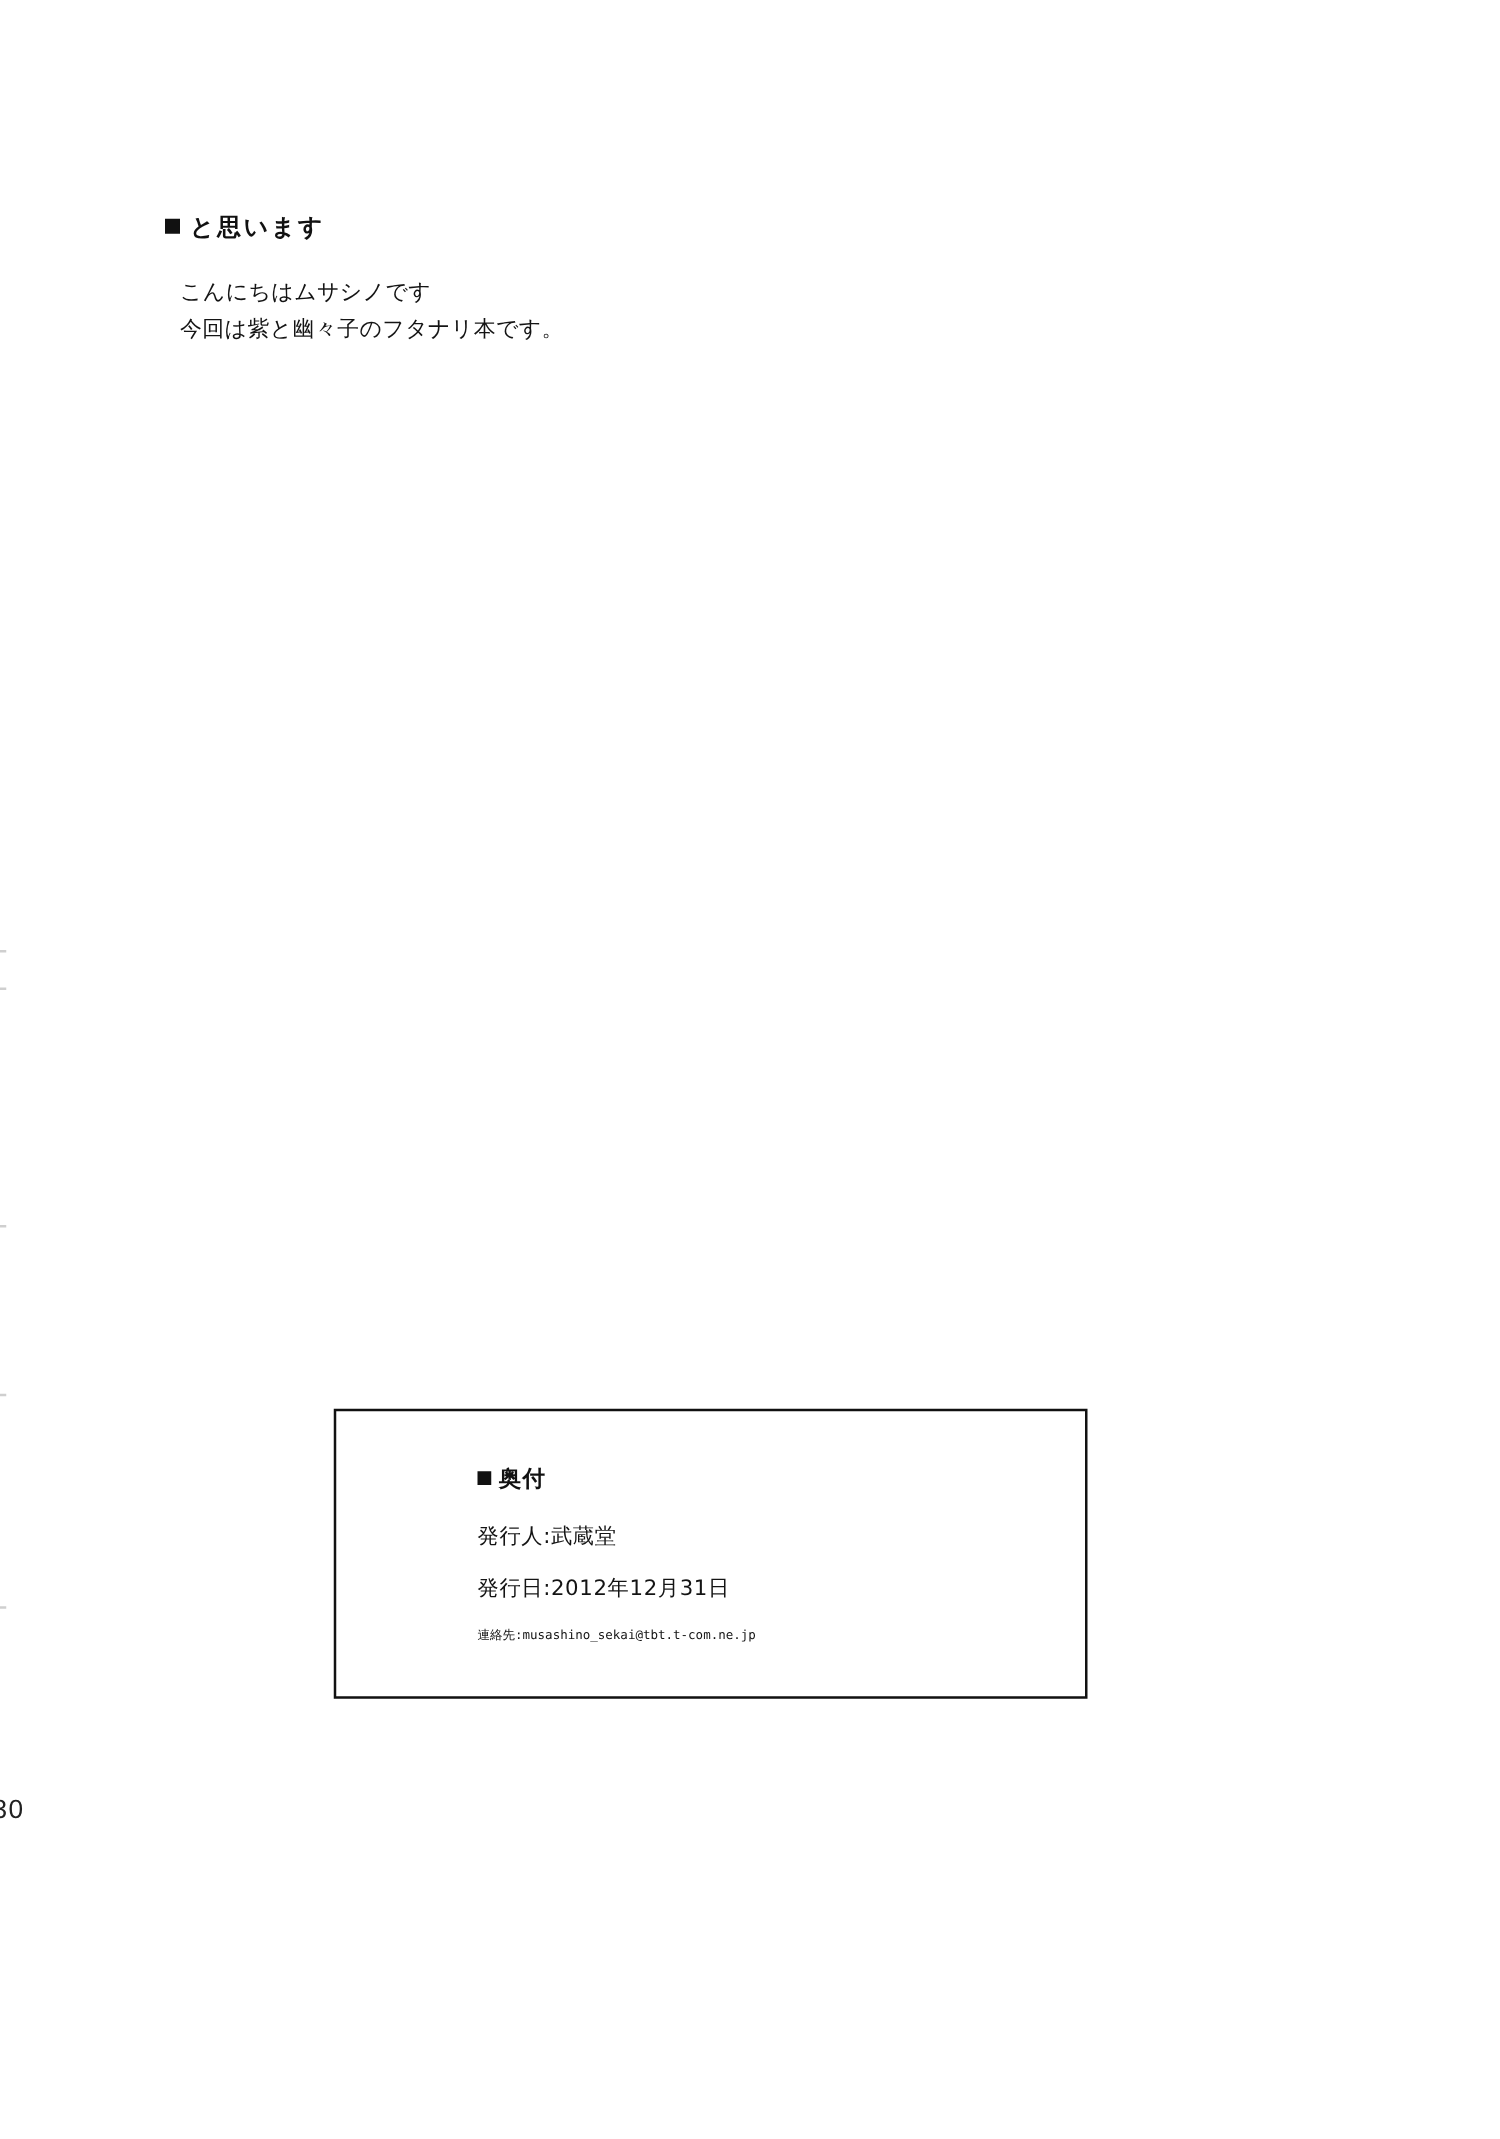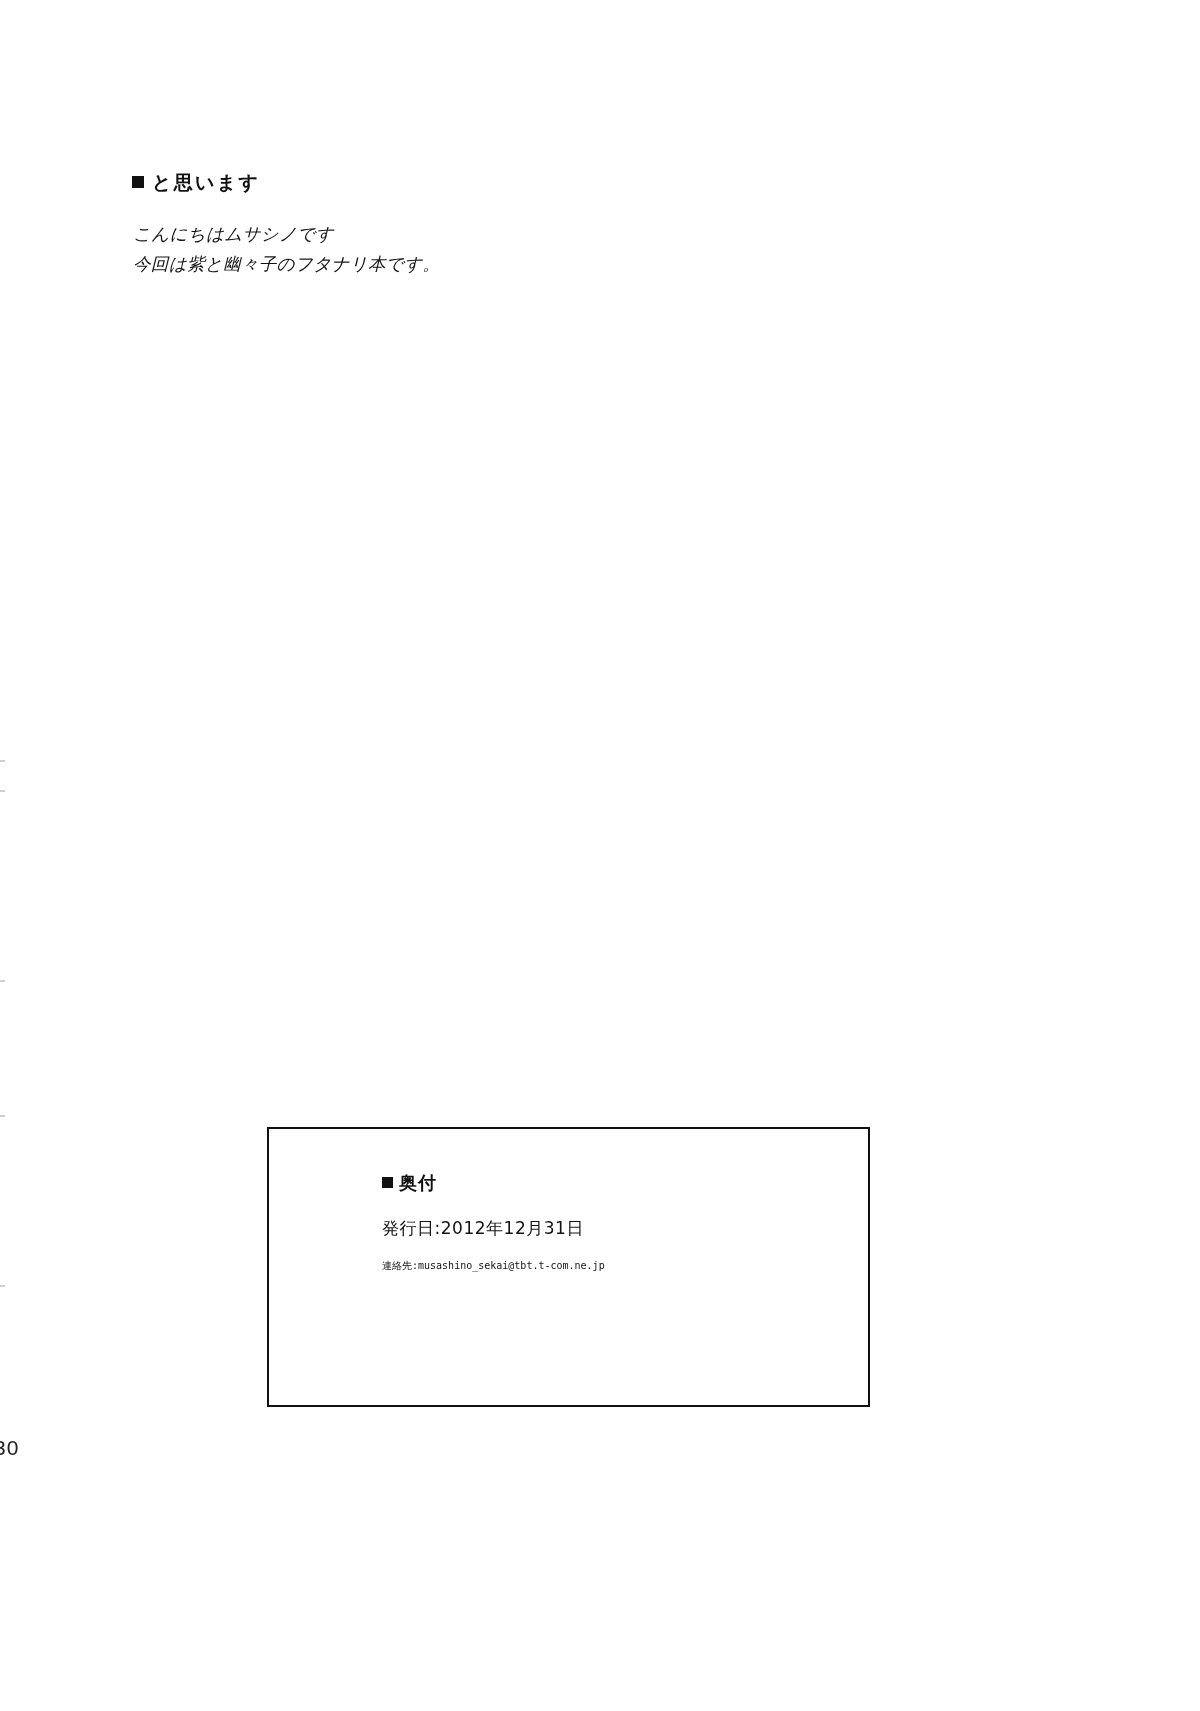--- a/index.html
+++ b/index.html
@@ -43,36 +43,35 @@
     height: 12px;
     background: #111;
     margin-right: 8px;
     vertical-align: 1px;
   }
 
   .para {
     font-size: 17.5px;
     line-height: 1.72;
     letter-spacing: 0.02em;
-    margin: 0 0 20px 1px;
+    margin: 0 0 20px 12px;
     white-space: pre-line;
     color: #141414;
-    font-style: italic;
   }
   .para.gap-big {
     margin-bottom: 32px;
   }
 
   
   .colophon {
     position: absolute;
     left: 267px;
     top: 1127px;
     width: 603px;
-    height: 280px;
+    height: 232px;
     border: 2px solid #111;
     box-sizing: border-box;
   }
   .colophon-inner {
     position: absolute;
     left: 113px;
     top: 42px;
     right: 18px;
   }
   .colophon-title {
@@ -140,20 +139,21 @@
   <section class="afterword">
     <h1 class="section-heading"><span class="bullet"></span><span>と思います</span></h1>
 
     <p class="para">こんにちはムサシノです
 今回は紫と幽々子のフタナリ本です。</p>
   </section>
 
   <section class="colophon">
     <div class="colophon-inner">
       <h2 class="colophon-title"><span class="bullet"></span><span>奥付</span></h2>
+      <p class="colophon-line">発行人:武蔵堂</p>
       <p class="colophon-line">発行日:2012年12月31日</p>
       <p class="colophon-line mono">連絡先:musashino_sekai@tbt.t-com.ne.jp</p>
     </div>
   </section>
 
   <div class="page-number">30</div>
 
 </div>
 
 </body></html>

